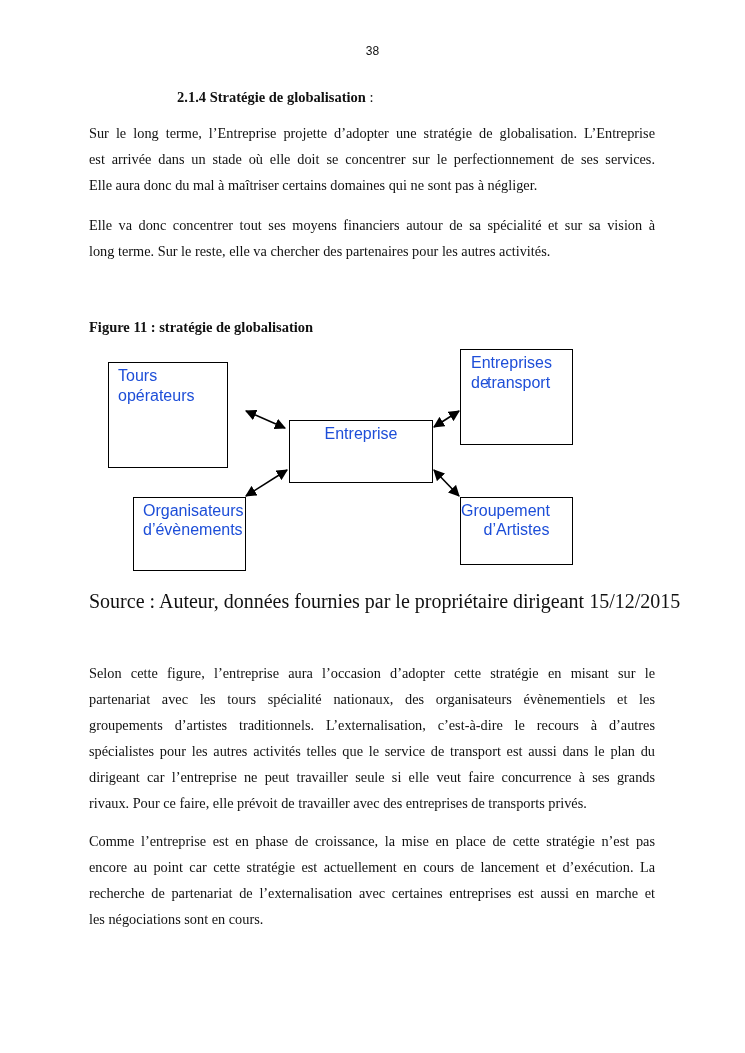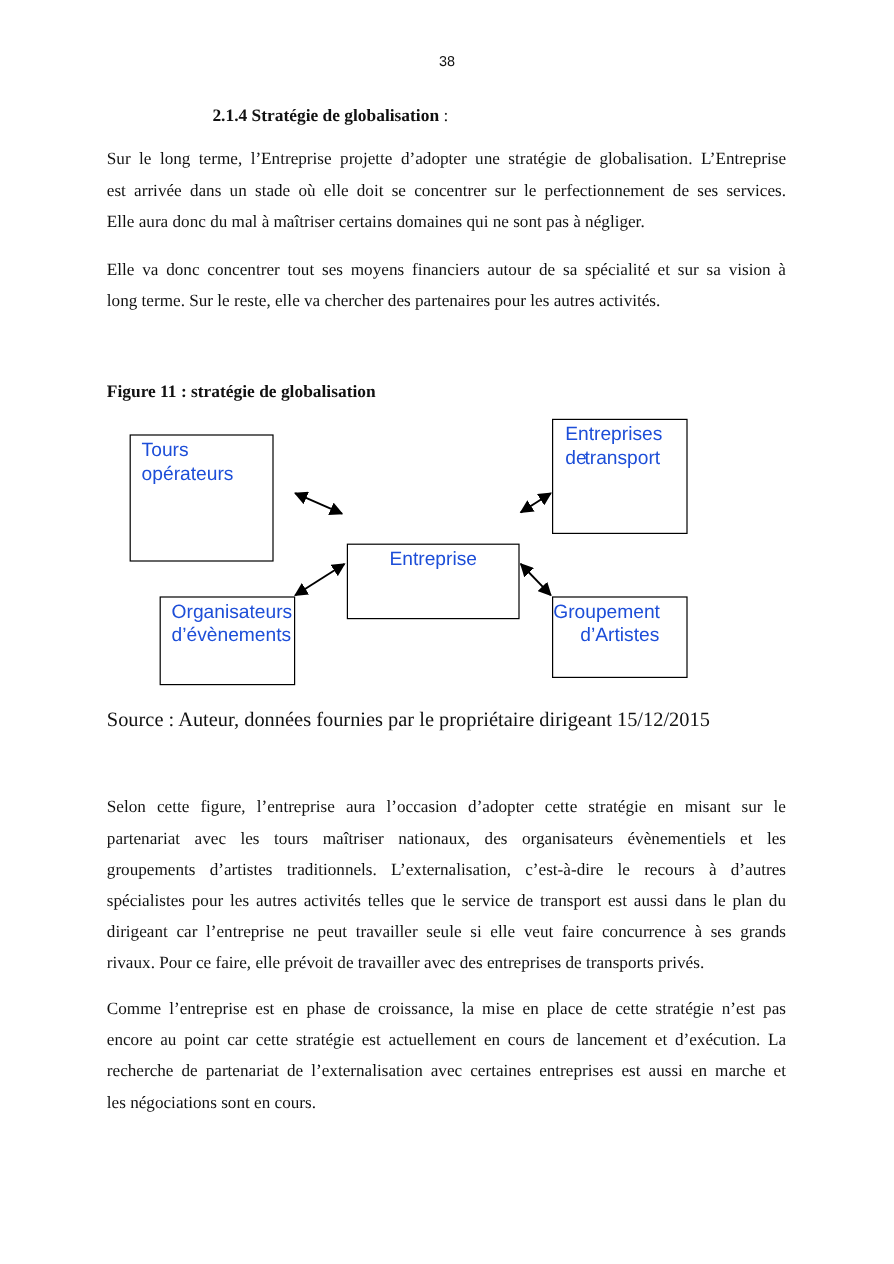--- a/index.html
+++ b/index.html
@@ -9,21 +9,21 @@
   .page-number { position:absolute; top:44px; left:0; width:745px; text-align:center; font-size:12px; }
   .heading { position:absolute; top:89px; left:177px; font-size:14.5px; }
   .heading b { font-weight:bold; }
   .para { position:absolute; left:89px; width:566px; font-size:14.3px; line-height:26px; text-align:justify; margin:0; }
   .para .line { display:block; text-align:justify; text-align-last:justify; height:26px; white-space:nowrap; }
   .para .line.last { text-align-last:left; }
   .fig-title { position:absolute; top:319px; left:89px; font-size:14.5px; font-weight:bold; }
   .box { position:absolute; border:1.3px solid #000; box-sizing:border-box; background:#fff; }
   .box-label { position:absolute; font-size:16px; line-height:20px; color:#1d4ed8; }
   svg.arrows { position:absolute; left:0; top:0; }
-  .source { position:absolute; top:590px; left:89px; font-size:17px; }
+  .source { position:absolute; top:590px; left:89px; font-size:20px; }
 </style>
 </head>
 <body>
 
 <div class="page-number sans">38</div>
 
 <div class="heading serif"><b>2.1.4 Stratégie de globalisation</b><span> :</span></div>
 
 <div class="para serif" style="top:120px;">
   <span class="line">Sur le long terme, l’Entreprise projette d’adopter une stratégie de globalisation. L’Entreprise</span>
@@ -53,40 +53,40 @@
 
   <div class="box" style="left:108px; top:362px; width:120px; height:106px;">
     <div class="box-label sans" style="left:9px; top:3px;">Tours opérateurs</div>
   </div>
 
   <div class="box" style="left:460px; top:349px; width:113px; height:96px;">
     <div class="box-label sans" style="left:10px; top:3px;">Entreprises de</div>
     <div class="box-label sans" style="left:10px; top:23px;margin-left:16px;">transport</div>
   </div>
 
-  <div class="box" style="left:289px; top:453px; width:144px; height:63px;">
+  <div class="box" style="left:289px; top:420px; width:144px; height:63px;">
     <div class="box-label sans" style="left:0; width:142px; text-align:center; top:3px;">Entreprise</div>
   </div>
 
   <div class="box" style="left:133px; top:497px; width:113px; height:74px;">
     <div class="box-label sans" style="left:9px; top:3px;">Organisateurs</div>
     <div class="box-label sans" style="left:9px; top:22px;">d’évènements</div>
   </div>
 
   <div class="box" style="left:460px; top:497px; width:113px; height:68px;">
     <div class="box-label sans" style="left:0; width:111px; text-align:left; top:3px;">Groupement</div>
     <div class="box-label sans" style="left:0; width:111px; text-align:center; top:22px;">d’Artistes</div>
   </div>
 </div>
 
 <div class="source serif">Source : Auteur, données fournies par le propriétaire dirigeant 15/12/2015</div>
 
 <div class="para serif" style="top:660px;">
   <span class="line">Selon cette figure, l’entreprise aura l’occasion d’adopter cette stratégie en misant sur le</span>
-  <span class="line">partenariat avec les tours maîtriser nationaux, des organisateurs évènementiels et les</span>
+  <span class="line">partenariat avec les tours spécialité nationaux, des organisateurs évènementiels et les</span>
   <span class="line">groupements d’artistes traditionnels. L’externalisation, c’est-à-dire le recours à d’autres</span>
   <span class="line">spécialistes pour les autres activités telles que le service de transport est aussi dans le plan du</span>
   <span class="line">dirigeant car l’entreprise ne peut travailler seule si elle veut faire concurrence à ses grands</span>
   <span class="line last">rivaux. Pour ce faire, elle prévoit de travailler avec des entreprises de transports privés.</span>
 </div>
 
 <div class="para serif" style="top:828px;">
   <span class="line">Comme l’entreprise est en phase de croissance, la mise en place de cette stratégie n’est pas</span>
   <span class="line">encore au point car cette stratégie est actuellement en cours de lancement et d’exécution. La</span>
   <span class="line">recherche de partenariat de l’externalisation avec certaines entreprises est aussi en marche et</span>

